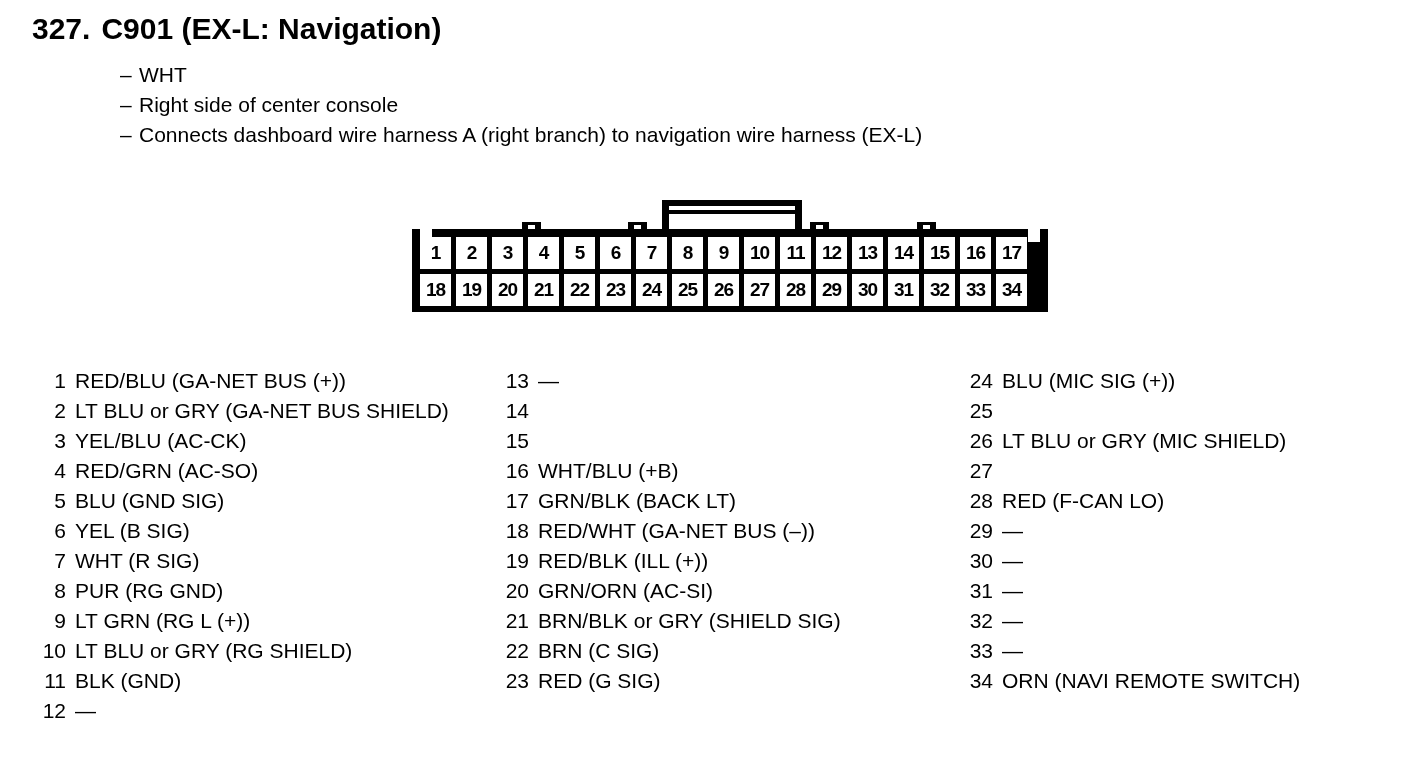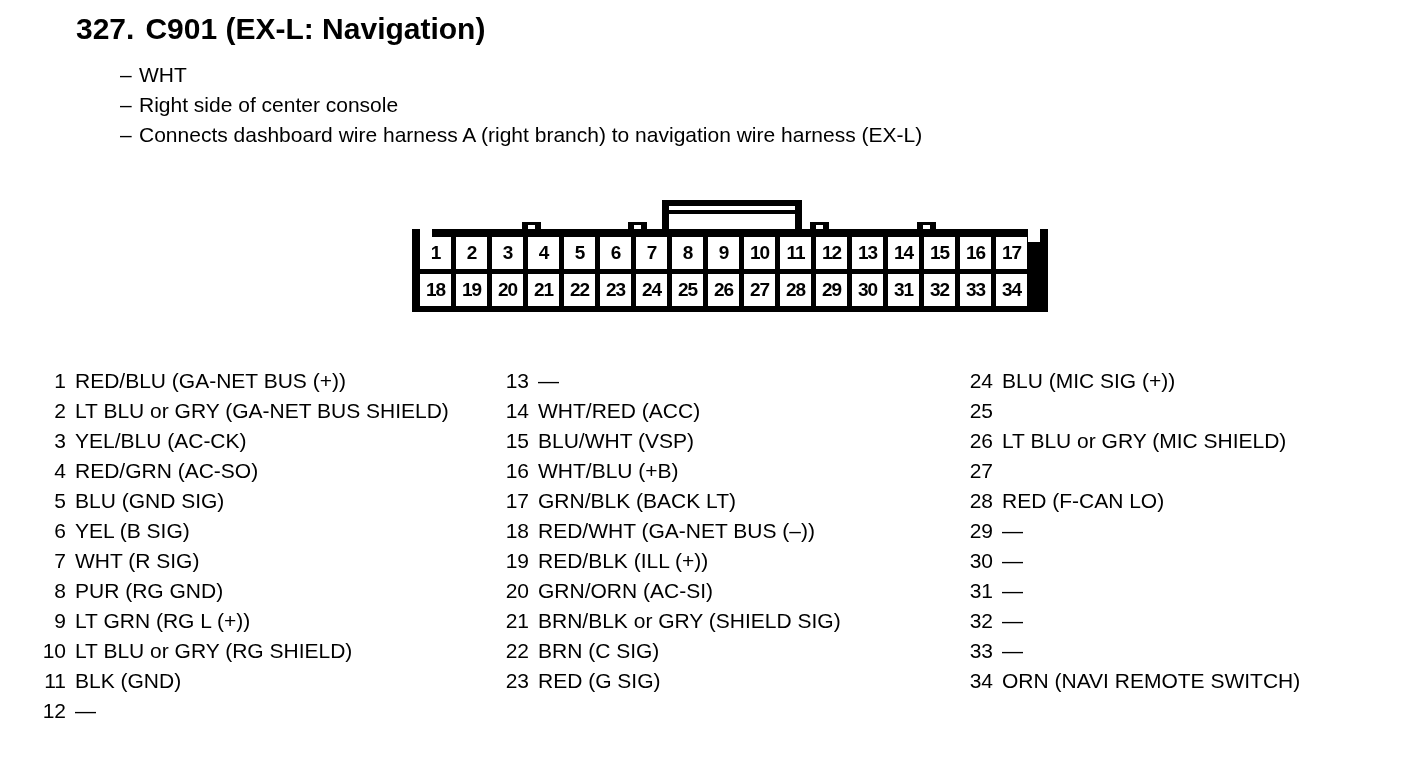--- a/index.html
+++ b/index.html
@@ -19,21 +19,21 @@
   
   #header-title {
     position: absolute;
     left: 32px;
     top: 12px;
     font-size: 30px;
     font-weight: bold;
     letter-spacing: 0px;
     white-space: nowrap;
   }
-  #header-title .num { margin-right: 11px; margin-left: 44px; }
+  #header-title .num { margin-right: 11px; }
 
   #header-notes {
     position: absolute;
     left: 120px;
     top: 60px;
     font-size: 21px;
     line-height: 30px;
   }
   .note-row {
     display: flex;
@@ -296,25 +296,23 @@
       <span>—</span>
     </div>
   </div>
 <div class="pin-col" id="pin-col-2">
     <div class="pin-line">
       <span class="pin-no">13</span>
       <span>—</span>
     </div>
     <div class="pin-line">
       <span class="pin-no">14</span>
-      <span>WHT/RED (ACC)</span>
     </div>
     <div class="pin-line">
       <span class="pin-no">15</span>
-      <span>BLU/WHT (VSP)</span>
     </div>
     <div class="pin-line">
       <span class="pin-no">16</span>
       <span>WHT/BLU (+B)</span>
     </div>
     <div class="pin-line">
       <span class="pin-no">17</span>
       <span>GRN/BLK (BACK LT)</span>
     </div>
     <div class="pin-line">

